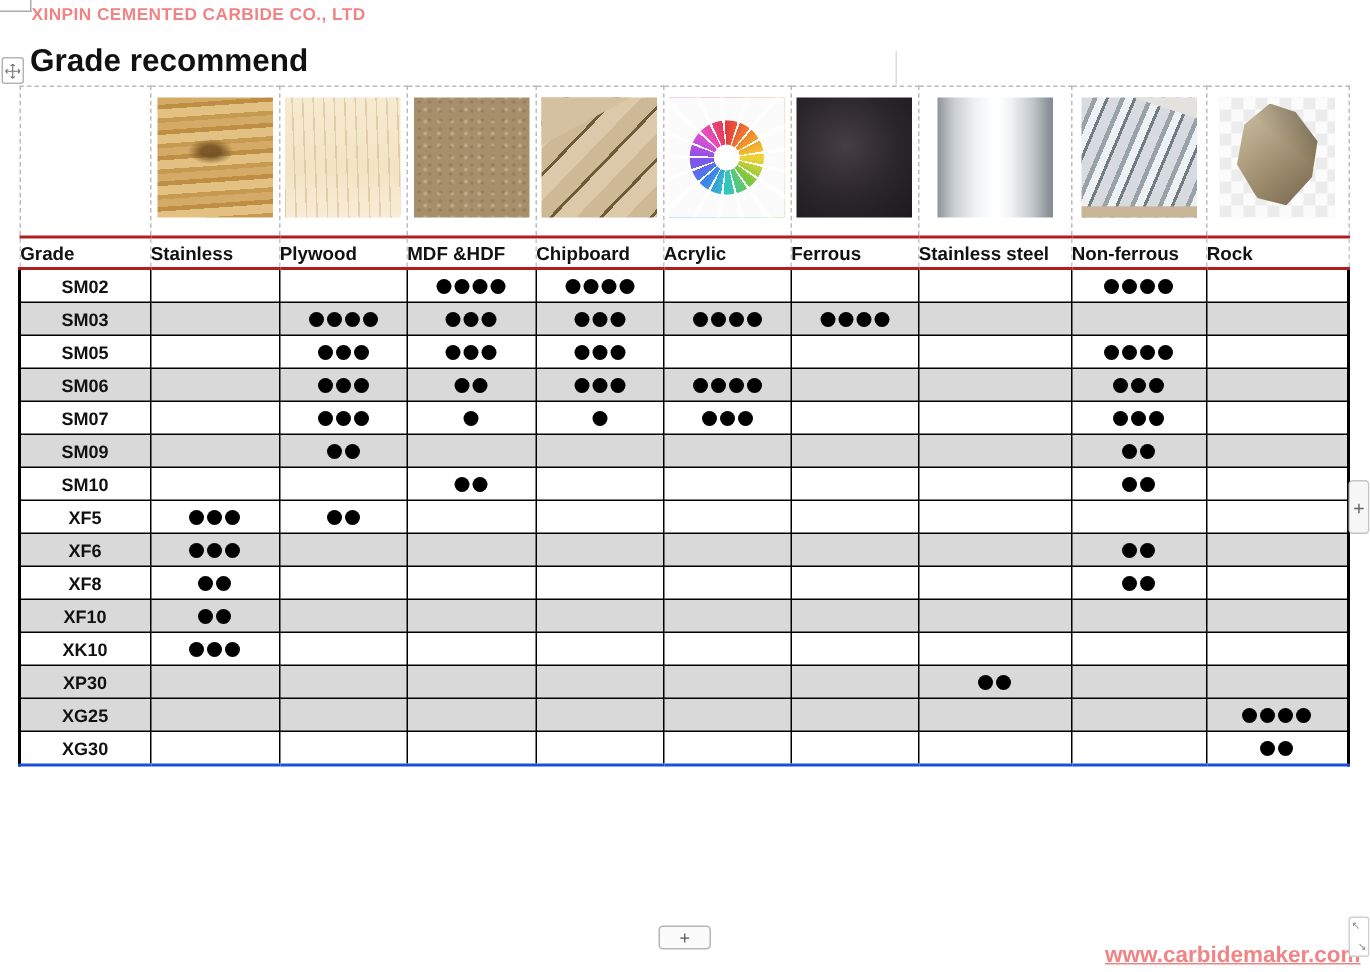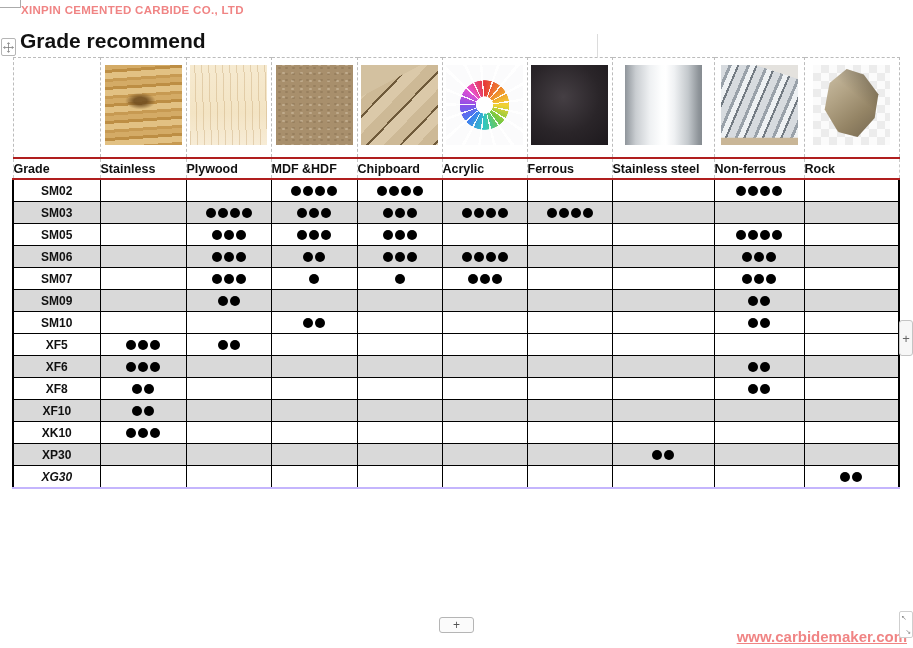--- a/index.html
+++ b/index.html
@@ -32,21 +32,21 @@
   table.grade-table th, table.grade-table td{padding:0;margin:0;}
   tr.img-row th{border:1px dashed var(--dash);height:99px;vertical-align:top;background:#fff;}
   tr.label-row th{
     border-top:2px solid var(--line-red);border-bottom:2px solid var(--line-red);
     border-left:1px dashed #c8c8c8;border-right:1px dashed #c8c8c8;
     height:19px;font-size:12.5px;font-weight:bold;color:#111;text-align:left;}
   tbody td{border:1px solid #000;height:21px;text-align:center;vertical-align:middle;
     font-size:12px;font-weight:bold;color:#111;}
   tbody td:first-child{border-left:2px solid #000;}
   tbody td:last-child{border-right:2px solid #000;}
-  tbody tr:last-child td{border-bottom:2px solid #c4b5fd;font-style:italic;}
+  tbody tr:last-child td{border-bottom:2px solid #1d4ed8;}
   tbody tr.alt td{background:var(--row-alt);}
   .dot-group{display:flex;gap:2px;justify-content:center;align-items:center;}
   .dot{width:10px;height:10px;border-radius:50%;background:var(--dot);}
 
   
   .himg{width:77px;height:80px;margin:7px auto 0;position:relative;}
   .img-hardwood{background:
     radial-gradient(ellipse 22px 12px at 46% 45%, rgba(110,75,30,.85) 0 30%, rgba(110,75,30,0) 70%),
     repeating-linear-gradient(176deg,#d4ab66 0 5px,#bd8e44 5px 8px,#e2c183 8px 14px,#c79a52 14px 17px);}
   .img-plywood{background:
@@ -525,20 +525,39 @@
         <td></td>
         <td>
           <span class="dot-group">
             <span class="dot"></span>
             <span class="dot"></span>
           </span>
         </td>
         <td></td>
         <td></td>
       </tr>
+      <tr class="alt">
+        <td>XG25</td>
+        <td></td>
+        <td></td>
+        <td></td>
+        <td></td>
+        <td></td>
+        <td></td>
+        <td></td>
+        <td></td>
+        <td>
+          <span class="dot-group">
+            <span class="dot"></span>
+            <span class="dot"></span>
+            <span class="dot"></span>
+            <span class="dot"></span>
+          </span>
+        </td>
+      </tr>
       <tr>
         <td>XG30</td>
         <td></td>
         <td></td>
         <td></td>
         <td></td>
         <td></td>
         <td></td>
         <td></td>
         <td></td>

